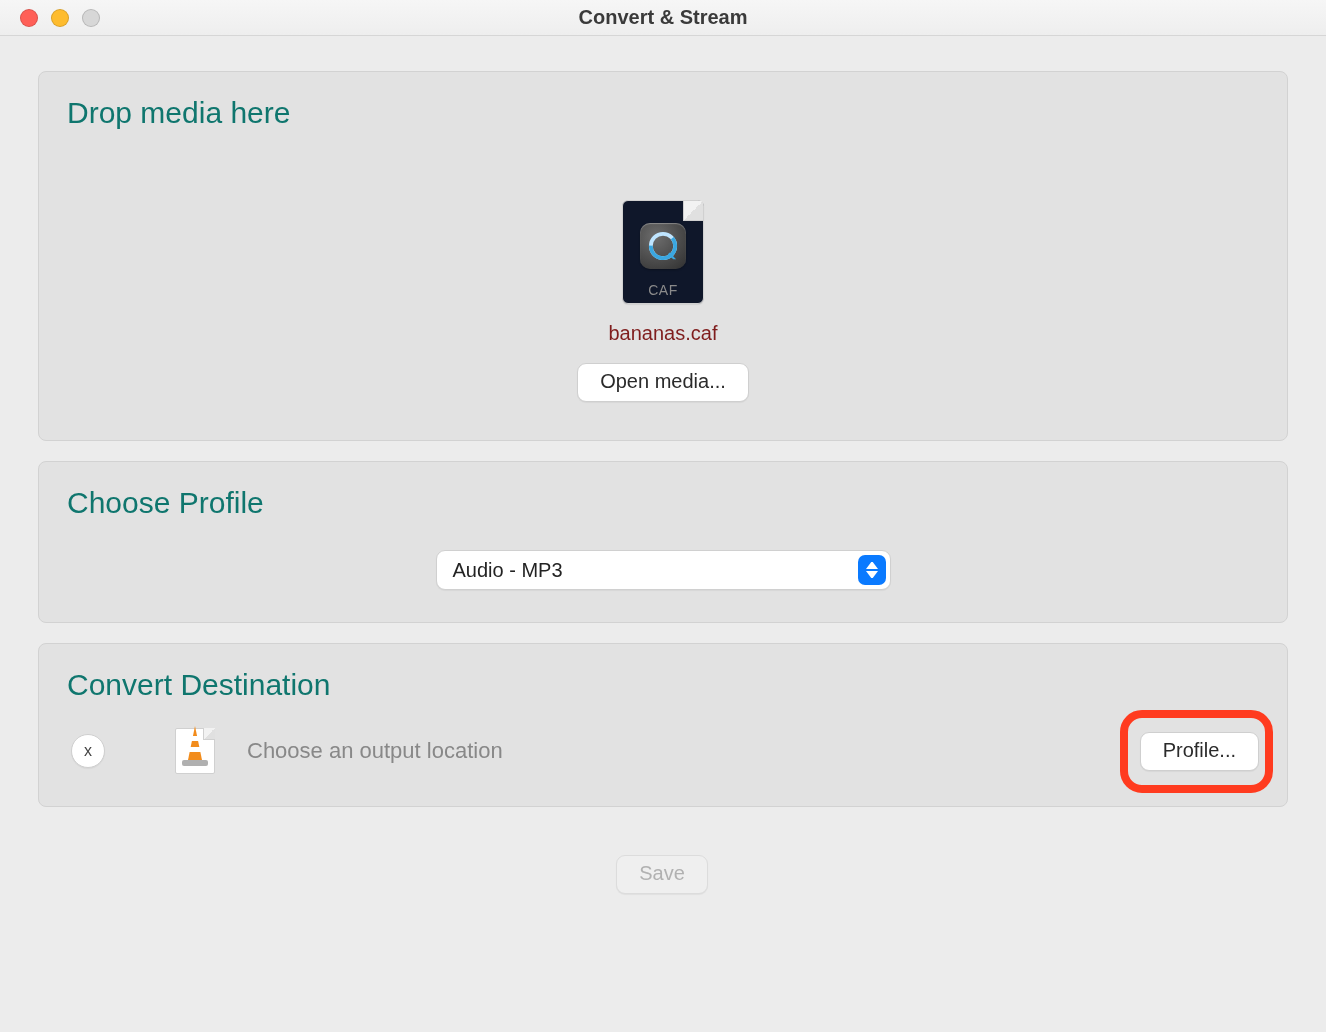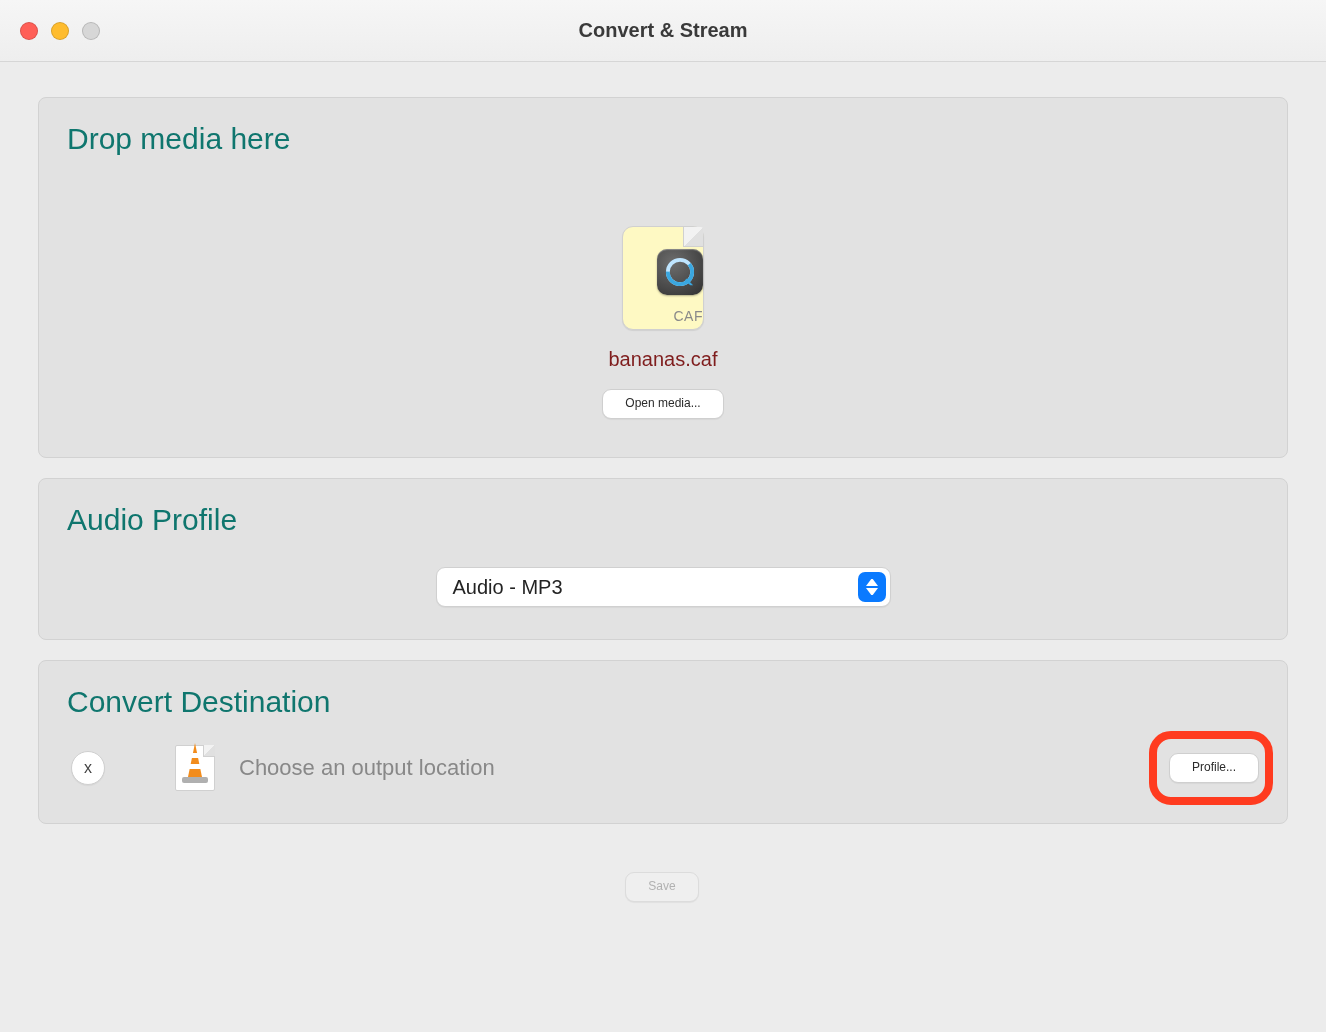--- a/index.html
+++ b/index.html
@@ -7,21 +7,21 @@
       width: 1326px;
       height: 1032px;
       font-family: -apple-system, "Helvetica Neue", Helvetica, Arial, sans-serif;
       background: #ececec;
       color: #232323;
       overflow: hidden;
     }
 
     
     .titlebar {
-      height: 62px;
+      height: 36px;
       background: linear-gradient(#f6f6f6, #eeeeee);
       border-bottom: 1px solid #d6d6d6;
       display: flex;
       align-items: center;
       position: relative;
     }
     .traffic-lights {
       display: flex;
       gap: 13px;
       margin-left: 20px;
@@ -68,25 +68,25 @@
     .drop-area {
       display: flex;
       flex-direction: column;
       align-items: center;
       gap: 18px;
       padding-top: 60px;
       padding-bottom: 6px;
     }
     .file-icon-wrap {
       width: 82px; height: 104px;
-      background: #fef9c3;
+      background: #0f172a;
       border: 1px solid #d0d0d0;
-      border-radius: 11px;
+      border-radius: 6px;
       display: flex; flex-direction: column;
-      align-items: flex-end;
+      align-items: center;
       position: relative;
       box-shadow: 0 1px 1px rgba(0,0,0,0.08);
     }
     .dog-ear {
       position: absolute; top: 0; right: 0;
       width: 20px; height: 20px;
       background: linear-gradient(135deg, #f2f2f2 0 50%, #e0e0e0 50% 100%);
       border-left: 1px solid #d0d0d0;
       border-bottom: 1px solid #d0d0d0;
       border-top-right-radius: 2px;
@@ -109,21 +109,21 @@
     }
     .filename {
       font-size: 20px;
       color: #7f1d1d;
     }
     .btn {
       background: #ffffff;
       border: 1px solid #cfcfcf;
       border-radius: 9px;
       padding: 6px 22px 8px 22px;
-      font-size: 12px;
+      font-size: 20px;
       color: #2b2b2b;
       box-shadow: 0 1px 1px rgba(0,0,0,0.05);
       cursor: default;
     }
 
     
     .profile-row {
       display: flex;
       align-items: center;
       justify-content: center;
@@ -188,20 +188,21 @@
       position:absolute; top:0; right:0; width:12px; height:12px;
       background: linear-gradient(135deg, #f2f2f2 0 50%, #e0e0e0 50% 100%);
       border-left:1px solid #d0d0d0; border-bottom:1px solid #d0d0d0;
     }
     .vlc-file .cone {
       position:absolute; bottom:2px; left:50%; transform:translateX(-50%);
     }
     .placeholder {
       color: #888;
       font-size: 22px;
+      margin-left: 8px;
     }
     .browse-wrap {
       margin-left: auto;
       position: relative;
     }
     .highlight-ring {
       position: absolute;
       top: -22px; left: -20px; right: -14px; bottom: -22px;
       border: 8px solid #ff3b1f;
       border-radius: 22px;
@@ -248,21 +249,21 @@
           </svg>
         </div>
         <div class="file-ext">CAF</div>
       </div>
       <div class="filename">bananas.caf</div>
       <button class="btn">Open media...</button>
     </div>
   </div>
 
   <div class="panel">
-    <div class="panel-header">Audio Profile</div>
+    <div class="panel-header">Choose Profile</div>
     <div class="profile-row">
       <div class="select">
         <span>Audio - MP3</span>
         <div class="select-btn">
           <svg viewBox="0 0 12 8">
               <polygon class="chev" points="6,0 12,8 0,8" transform="translate(0 -1)"></polygon>
             </svg>
           <svg viewBox="0 0 12 8">
               <polygon class="chev" points="0,0 12,0 6,8" transform="translate(0 1)"></polygon>
             </svg>

